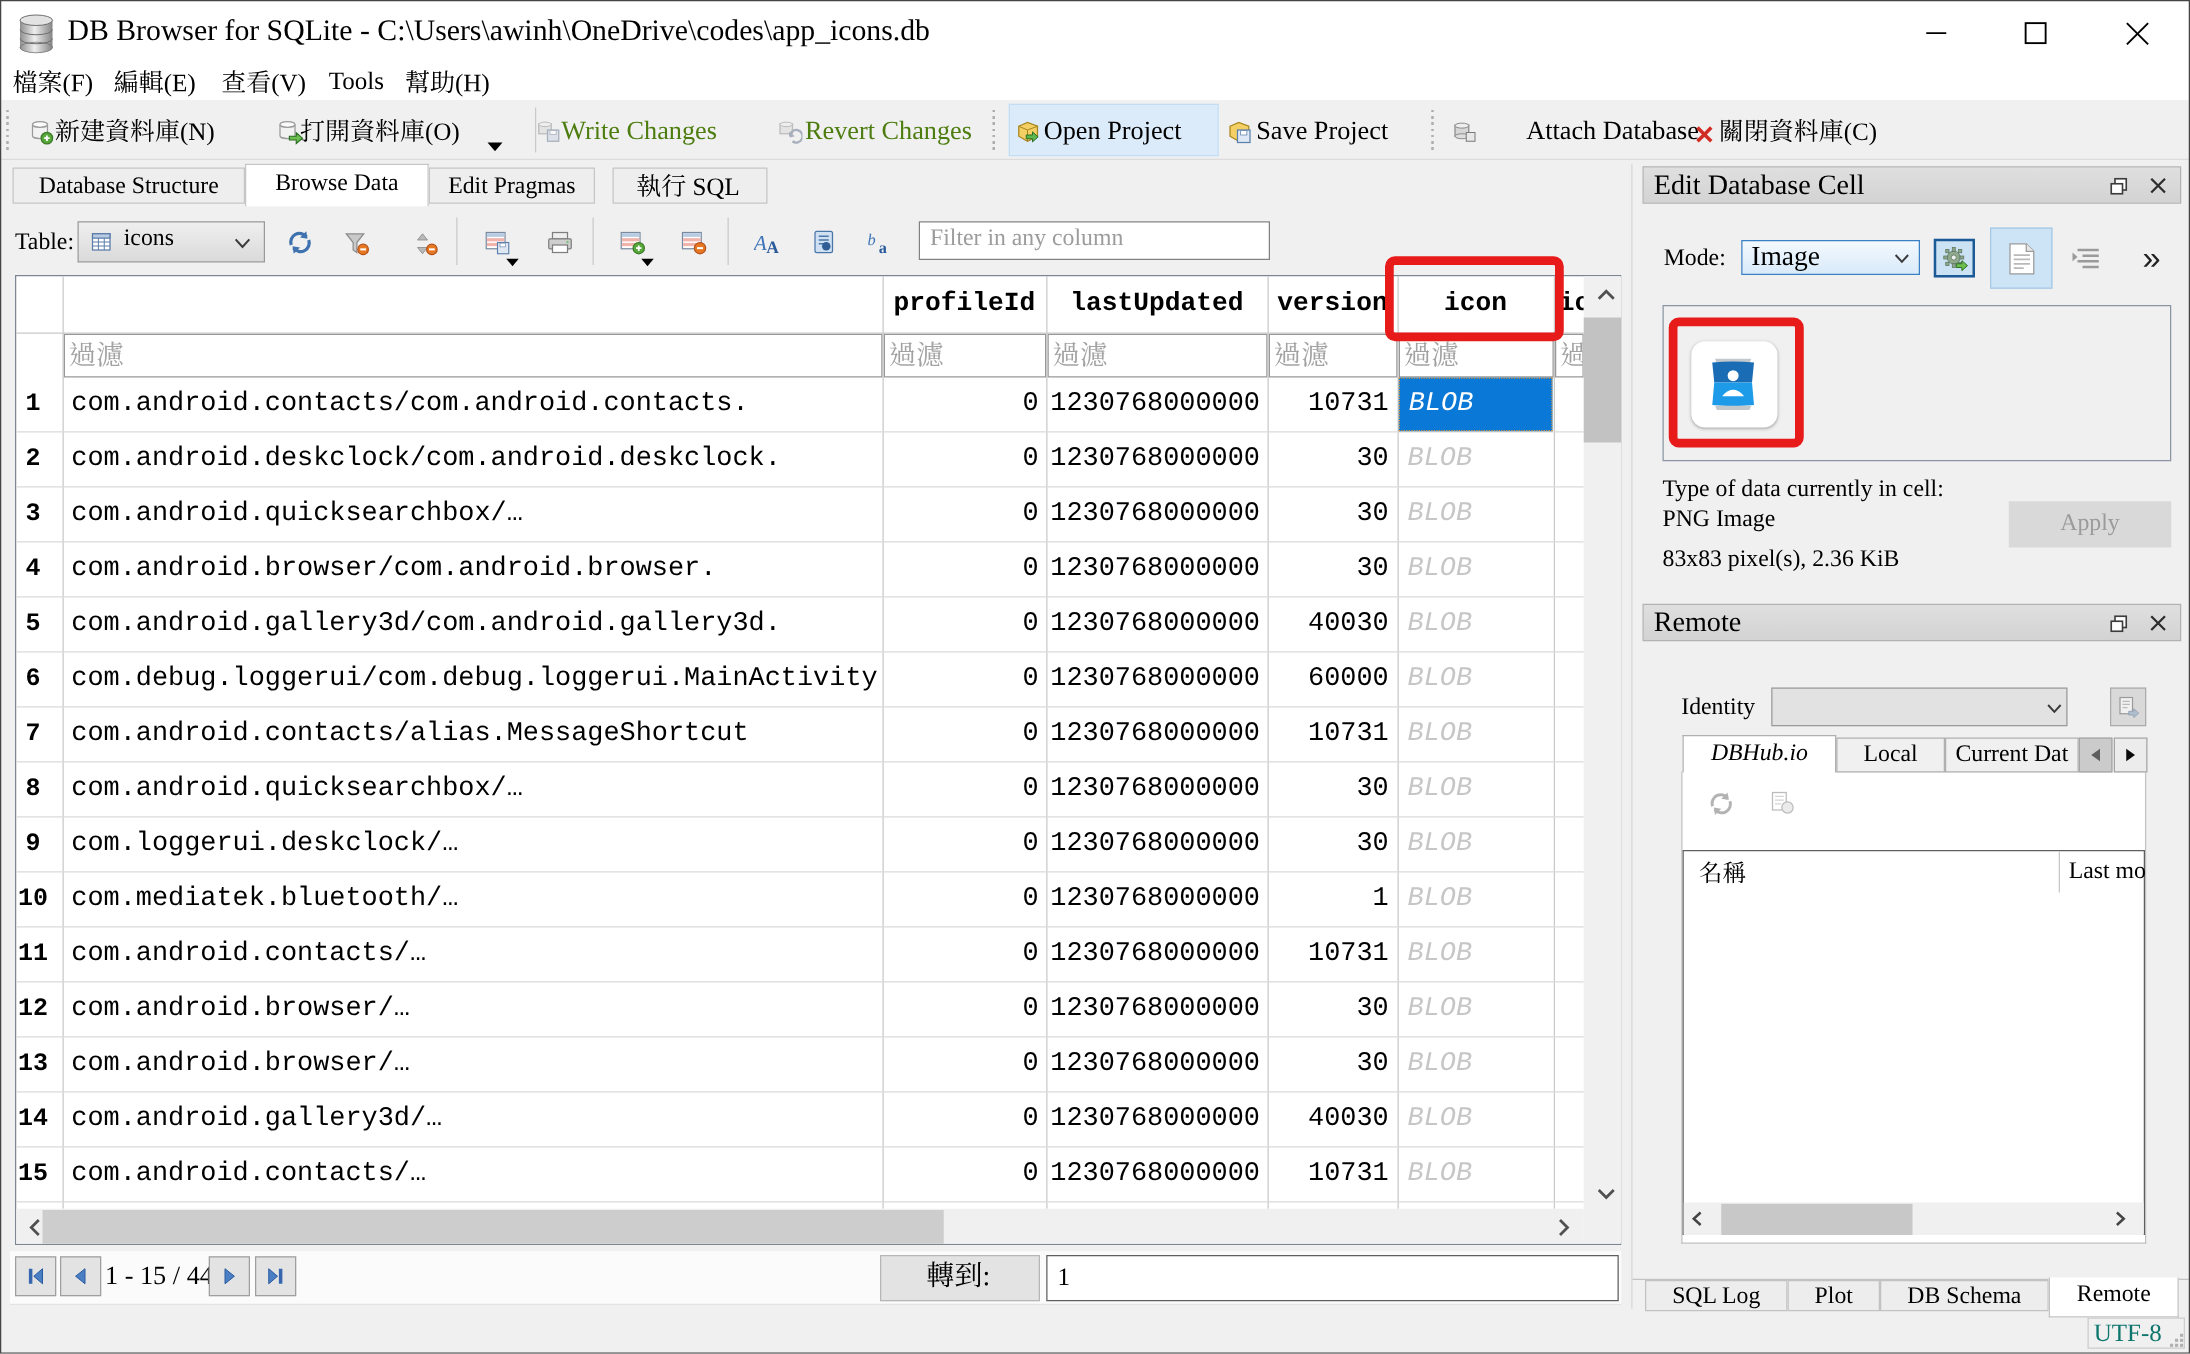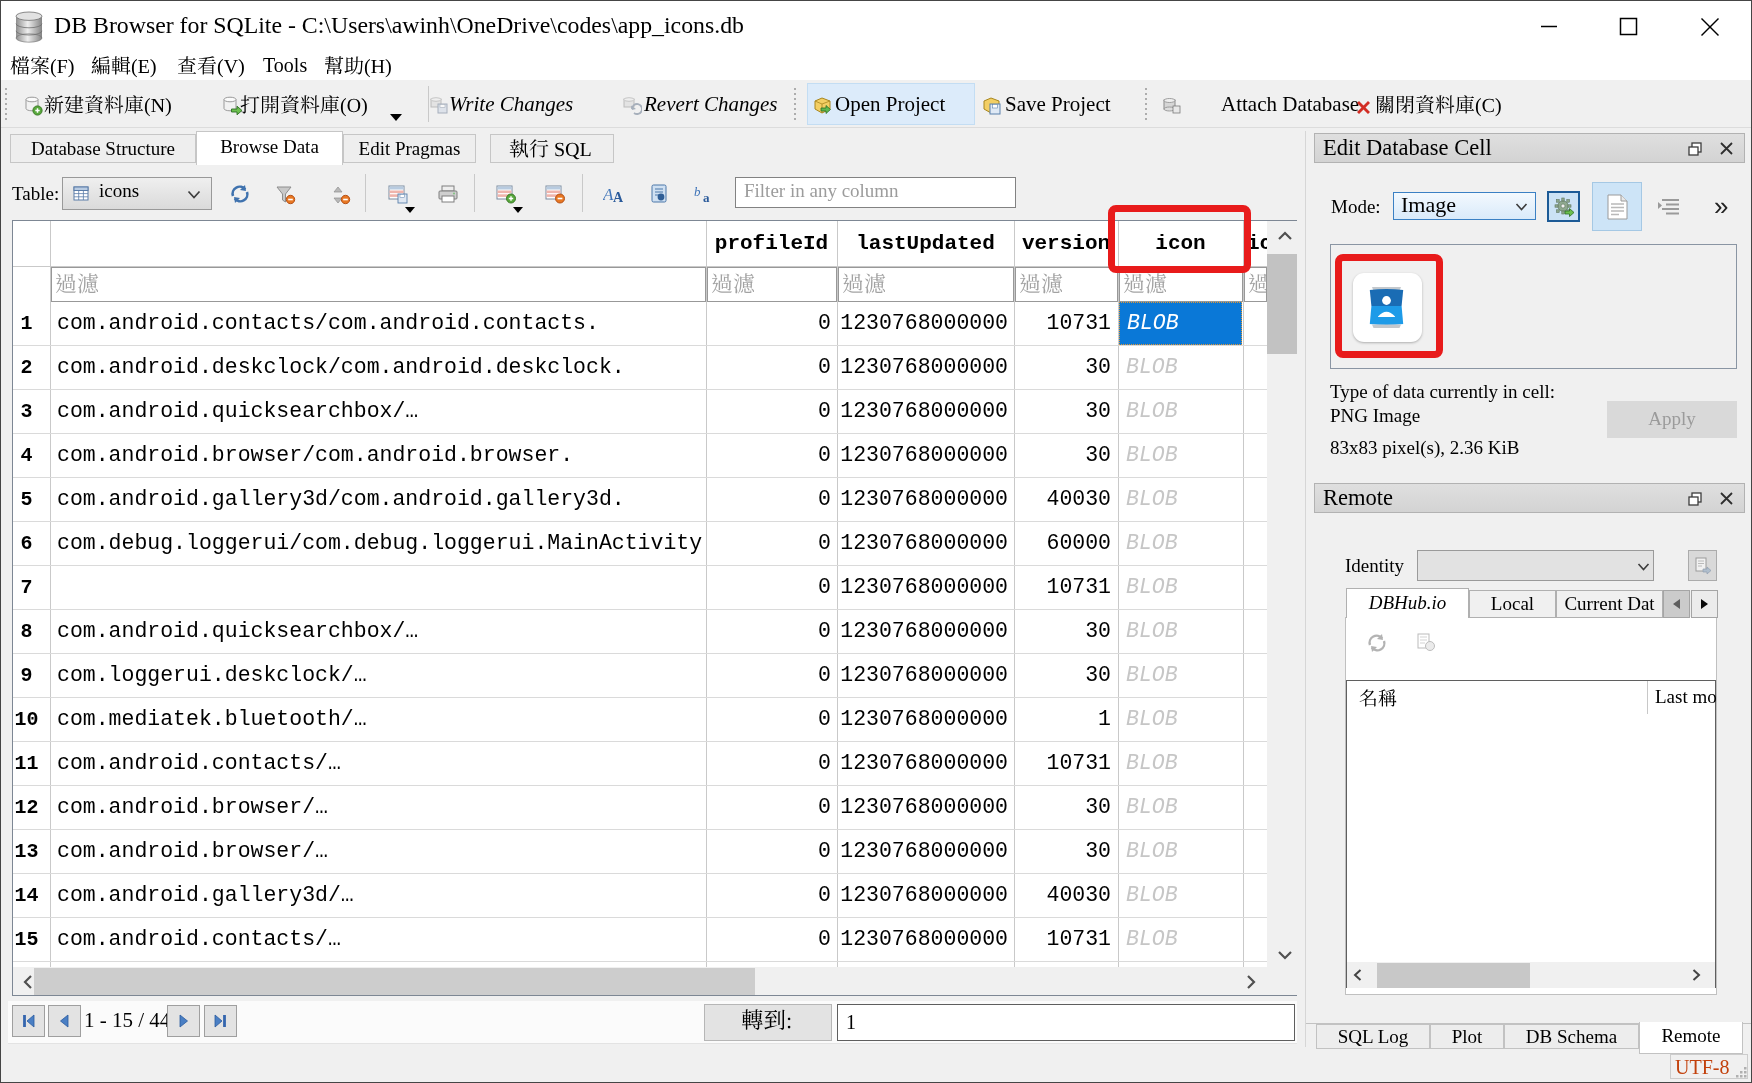--- a/index.html
+++ b/index.html
@@ -3,21 +3,21 @@
 *{margin:0;padding:0;box-sizing:border-box;}
 html,body{width:1752px;height:1083px;overflow:hidden;}
 body{font-family:"Liberation Serif",serif;background:#f0f0f0;position:relative;color:#000;}
 .abs{position:absolute;}
 #border{position:absolute;left:0;top:0;width:1752px;height:1083px;border:1px solid #454545;z-index:99;pointer-events:none;}
 #titlebar{position:absolute;left:1px;top:1px;width:1750px;height:51px;background:#fff;}
 #menubar{position:absolute;left:1px;top:52px;width:1750px;height:28px;background:#fff;}
 #title{position:absolute;left:54px;top:12px;font-size:23.8px;}
 #toolbar{position:absolute;left:1px;top:80px;width:1750px;height:48px;background:#f0f0f0;border-bottom:1px solid #dcdcdc;}
 .tbtxt{position:absolute;top:92px;font-size:21px;white-space:nowrap;}
-.tbtxt.dis{color:#000000;font-style:italic;}
+.tbtxt.dis{color:#4d7c0f;}
 .sep{position:absolute;width:1px;background:#c9c9c9;}
 .dots{position:absolute;top:88px;width:2px;height:32px;background-image:repeating-linear-gradient(to bottom,#adadad 0 2px,transparent 2px 5px);}
 #openproj{position:absolute;left:807px;top:83px;width:168px;height:42px;background:#dcebfa;border:1px solid #c3ddf3;}
 .tab{position:absolute;font-size:19px;text-align:center;border:1px solid #c6c6c6;background:#eeeeee;}
 .tab.act{background:#fff;border-bottom:none;}
 #tablelabel{position:absolute;left:12px;top:183px;font-size:19px;}
 #tablecombo{position:absolute;left:62px;top:177px;width:150px;height:33px;background:linear-gradient(#efefef,#dadada);border:1px solid #999;}
 #filterbox{position:absolute;left:735px;top:177px;width:281px;height:31px;background:#fff;border:1px solid #828282;}
 #filterbox span{position:absolute;left:8px;top:2px;font-size:19px;color:#9c9c9c;}
 #grid{position:absolute;left:12px;top:220px;width:1285px;height:776px;background:#fff;border:1px solid #7d8794;}
@@ -357,20 +357,21 @@
       <div class="row" style="top:301px">
         <div class="rn">6</div>
         <div class="cn">com.debug.loggerui/com.debug.loggerui.MainActivity</div>
         <div class="pid">0</div>
         <div class="lu">1230768000000</div>
         <div class="ver">60000</div>
         <div class="blob">BLOB</div>
       </div>
       <div class="row" style="top:345px">
         <div class="rn">7</div>
+        <div class="cn">com.android.contacts/alias.MessageShortcut</div>
         <div class="pid">0</div>
         <div class="lu">1230768000000</div>
         <div class="ver">10731</div>
         <div class="blob">BLOB</div>
       </div>
       <div class="row" style="top:389px">
         <div class="rn">8</div>
         <div class="cn">com.android.quicksearchbox/…</div>
         <div class="pid">0</div>
         <div class="lu">1230768000000</div>
@@ -469,21 +470,21 @@
       <path d="M10 9 l7 6 -7 6z" fill="#4a7fc4" stroke="#2a5a9e" stroke-width="0.8"></path>
     </svg></div>
 <div id="goto">
     <span style="position:absolute;left:36px;top:4px;">
       <svg width="52.3" height="25.2" viewBox="0 0 52.3 25.2" style="position:absolute;overflow:visible;">
         <path d="M10.2 2.4L18.6 2.4L19.6 1.2Q19.6 1.2 19.9 1.4Q20.2 1.7 20.7 2.0Q21.1 2.4 21.5 2.8Q21.4 3.1 20.9 3.1L10.3 3.1ZM11.5 6.9L19.4 6.9L19.4 7.6L11.5 7.6ZM11.5 9.2L19.4 9.2L19.4 9.8L11.5 9.8ZM10.0 14.9L19.2 14.9L20.1 13.7Q20.1 13.7 20.4 13.9Q20.7 14.2 21.0 14.5Q21.4 14.8 21.7 15.2Q21.6 15.5 21.1 15.5L10.2 15.5ZM14.7 0.3L16.9 0.5Q16.8 0.8 16.6 0.9Q16.5 1.1 16.0 1.1L16.0 12.2L14.7 12.4ZM10.1 12.3Q10.9 12.3 12.4 12.2Q13.8 12.1 15.6 11.9Q17.4 11.7 19.3 11.6L19.4 12.0Q18.0 12.3 16.0 12.7Q14.1 13.1 11.4 13.6Q11.3 13.8 11.2 13.9Q11.1 14.0 10.9 14.0ZM17.4 10.4Q18.5 10.6 19.2 11.0Q19.9 11.4 20.3 11.8Q20.7 12.2 20.8 12.5Q20.9 12.9 20.8 13.1Q20.7 13.4 20.5 13.5Q20.2 13.5 19.9 13.4Q19.7 12.9 19.2 12.4Q18.7 11.9 18.2 11.4Q17.7 10.9 17.2 10.6ZM11.9 15.7Q12.9 16.0 13.4 16.3Q14.0 16.7 14.2 17.2Q14.4 17.6 14.4 17.9Q14.3 18.3 14.1 18.5Q13.9 18.7 13.6 18.7Q13.3 18.7 12.9 18.4Q12.9 17.8 12.5 17.0Q12.1 16.3 11.7 15.8ZM16.8 12.8L19.0 13.1Q18.9 13.3 18.8 13.5Q18.6 13.6 18.2 13.6L18.2 18.8Q18.2 19.4 18.1 19.8Q17.9 20.3 17.4 20.5Q17.0 20.8 16.0 20.9Q15.9 20.6 15.8 20.3Q15.7 20.0 15.5 19.9Q15.3 19.7 14.9 19.6Q14.5 19.4 13.8 19.4L13.8 19.0Q13.8 19.0 14.1 19.0Q14.4 19.0 14.9 19.1Q15.3 19.1 15.7 19.1Q16.1 19.1 16.3 19.1Q16.6 19.1 16.7 19.0Q16.8 19.0 16.8 18.7ZM10.8 4.7L10.8 4.0L10.8 4.0L12.3 4.7L19.2 4.7L19.2 5.3L12.1 5.3L12.1 10.5Q12.1 10.5 12.0 10.7Q11.8 10.8 11.5 10.8Q11.3 10.9 11.0 10.9L10.8 10.9ZM18.7 4.7L18.5 4.7L19.3 3.9L20.9 5.1Q20.8 5.2 20.6 5.3Q20.4 5.4 20.1 5.5L20.1 10.1Q20.1 10.2 19.9 10.3Q19.7 10.4 19.4 10.5Q19.2 10.6 18.9 10.6L18.7 10.6ZM1.1 3.4L7.7 3.4L8.7 2.1Q8.7 2.1 9.0 2.3Q9.3 2.6 9.8 3.0Q10.2 3.3 10.5 3.6Q10.5 4.0 9.9 4.0L1.3 4.0ZM2.7 9.1L8.6 9.1L8.6 9.7L2.7 9.7ZM2.7 12.2L8.6 12.2L8.6 12.9L2.7 12.9ZM0.9 15.5L7.6 15.5L8.6 14.2Q8.6 14.2 8.9 14.5Q9.2 14.7 9.7 15.1Q10.1 15.5 10.5 15.8Q10.4 16.2 9.9 16.2L1.1 16.2ZM4.9 6.2L6.2 6.2L6.2 12.7L6.0 12.7L6.3 12.7L6.3 20.4Q6.3 20.5 6.0 20.6Q5.6 20.8 5.1 20.8L4.9 20.8L4.9 12.7L5.2 12.7L4.9 12.7ZM4.9 0.2L7.0 0.5Q7.0 0.7 6.8 0.8Q6.7 1.0 6.3 1.0L6.3 6.5L4.9 6.5ZM1.9 6.0L1.9 5.3L1.9 5.3L3.3 6.0L8.4 6.0L8.4 6.6L3.2 6.6L3.2 13.7Q3.2 13.8 3.0 13.9Q2.9 14.0 2.6 14.1Q2.4 14.1 2.1 14.1L1.9 14.1ZM7.9 6.0L7.7 6.0L8.5 5.2L10.1 6.4Q10.0 6.5 9.7 6.6Q9.5 6.8 9.2 6.8L9.2 13.4Q9.2 13.5 9.0 13.6Q8.8 13.8 8.6 13.9Q8.3 14.0 8.1 14.0L7.9 14.0ZM30.8 3.8Q30.7 4.0 30.4 4.1Q30.1 4.2 29.5 4.0L30.2 3.8Q29.6 4.5 28.8 5.4Q27.9 6.3 27.0 7.1Q26.0 7.9 25.1 8.5L25.1 8.3L25.9 8.3Q25.9 9.0 25.6 9.5Q25.4 9.9 25.1 10.0L24.2 8.0Q24.2 8.0 24.4 8.0Q24.7 7.9 24.8 7.9Q25.3 7.5 25.9 6.8Q26.4 6.2 27.0 5.5Q27.5 4.8 28.0 4.1Q28.4 3.4 28.6 2.9ZM24.8 8.2Q25.6 8.2 27.1 8.1Q28.6 8.0 30.4 7.8Q32.3 7.6 34.4 7.5L34.4 7.9Q32.8 8.2 30.4 8.7Q27.9 9.2 25.1 9.6ZM43.8 0.9Q43.8 1.1 43.6 1.3Q43.4 1.5 43.0 1.5L43.0 18.7Q43.0 19.3 42.8 19.8Q42.7 20.2 42.2 20.5Q41.7 20.8 40.7 20.9Q40.6 20.5 40.5 20.3Q40.4 20.0 40.2 19.8Q39.9 19.6 39.5 19.5Q39.0 19.3 38.3 19.2L38.3 18.9Q38.3 18.9 38.7 18.9Q39.0 18.9 39.5 19.0Q40.0 19.0 40.4 19.0Q40.9 19.1 41.0 19.1Q41.3 19.1 41.4 19.0Q41.5 18.9 41.5 18.6L41.5 0.7ZM39.6 2.6Q39.5 2.9 39.3 3.0Q39.2 3.2 38.7 3.2L38.7 15.6Q38.7 15.7 38.6 15.8Q38.4 15.9 38.1 16.0Q37.9 16.1 37.6 16.1L37.3 16.1L37.3 2.4ZM23.4 18.5Q24.3 18.4 25.6 18.2Q26.9 17.9 28.6 17.6Q30.3 17.3 32.2 17.0Q34.2 16.6 36.2 16.2L36.3 16.6Q34.3 17.3 31.5 18.1Q28.7 18.9 24.9 19.9Q24.7 20.4 24.4 20.5ZM31.5 4.6Q32.8 5.2 33.7 5.9Q34.5 6.5 34.9 7.2Q35.3 7.8 35.4 8.4Q35.5 8.9 35.3 9.2Q35.2 9.6 34.9 9.7Q34.5 9.7 34.2 9.4Q34.0 8.7 33.6 7.8Q33.1 6.9 32.5 6.1Q31.9 5.4 31.2 4.8ZM31.1 9.6Q31.1 9.8 30.9 9.9Q30.7 10.1 30.3 10.2L30.3 17.8L28.8 18.1L28.8 9.3ZM33.6 11.2Q33.6 11.2 33.8 11.4Q34.0 11.5 34.3 11.8Q34.6 12.0 34.9 12.3Q35.3 12.6 35.5 12.8Q35.4 13.2 34.9 13.2L24.2 13.2L24.1 12.5L32.6 12.5ZM34.3 1.0Q34.3 1.0 34.5 1.1Q34.7 1.3 35.0 1.5Q35.3 1.8 35.6 2.0Q36.0 2.3 36.2 2.6Q36.2 2.9 35.6 2.9L23.8 2.9L23.6 2.3L33.3 2.3ZM49.4 18.1Q49.4 18.6 49.0 19.0Q48.7 19.4 48.1 19.4Q47.5 19.4 47.2 19.0Q46.8 18.6 46.8 18.1Q46.8 17.5 47.2 17.1Q47.5 16.8 48.1 16.8Q48.7 16.8 49.0 17.1Q49.4 17.5 49.4 18.1ZM49.4 9.9Q49.4 10.4 49.0 10.8Q48.7 11.2 48.1 11.2Q47.5 11.2 47.2 10.8Q46.8 10.4 46.8 9.9Q46.8 9.3 47.2 8.9Q47.5 8.5 48.1 8.5Q48.7 8.5 49.0 8.9Q49.4 9.3 49.4 9.9Z" fill="#000"></path>
       </svg>
     </span>
   </div>
 <div id="gotoinput">1</div>
-<div class="abs" style="left:1675px;top:1056px;font-size:20px;color:#c2410c;">UTF-8</div>
+<div class="abs" style="left:1675px;top:1056px;font-size:20px;color:#0f766e;">UTF-8</div>
 <div class="abs" style="left:1670px;top:1054px;width:78px;height:25px;border:1px solid #cccccc;"></div>
 <svg class="abs" style="left:1735px;top:1066px" width="13" height="13" viewBox="0 0 13 13">
     <g fill="#b0b0b0">
       <rect x="9" y="1" width="2.5" height="2.5"></rect>
       <rect x="5" y="5" width="2.5" height="2.5"></rect>
       <rect x="9" y="5" width="2.5" height="2.5"></rect>
       <rect x="1" y="9" width="2.5" height="2.5"></rect>
       <rect x="5" y="9" width="2.5" height="2.5"></rect>
       <rect x="9" y="9" width="2.5" height="2.5"></rect>
     </g>

